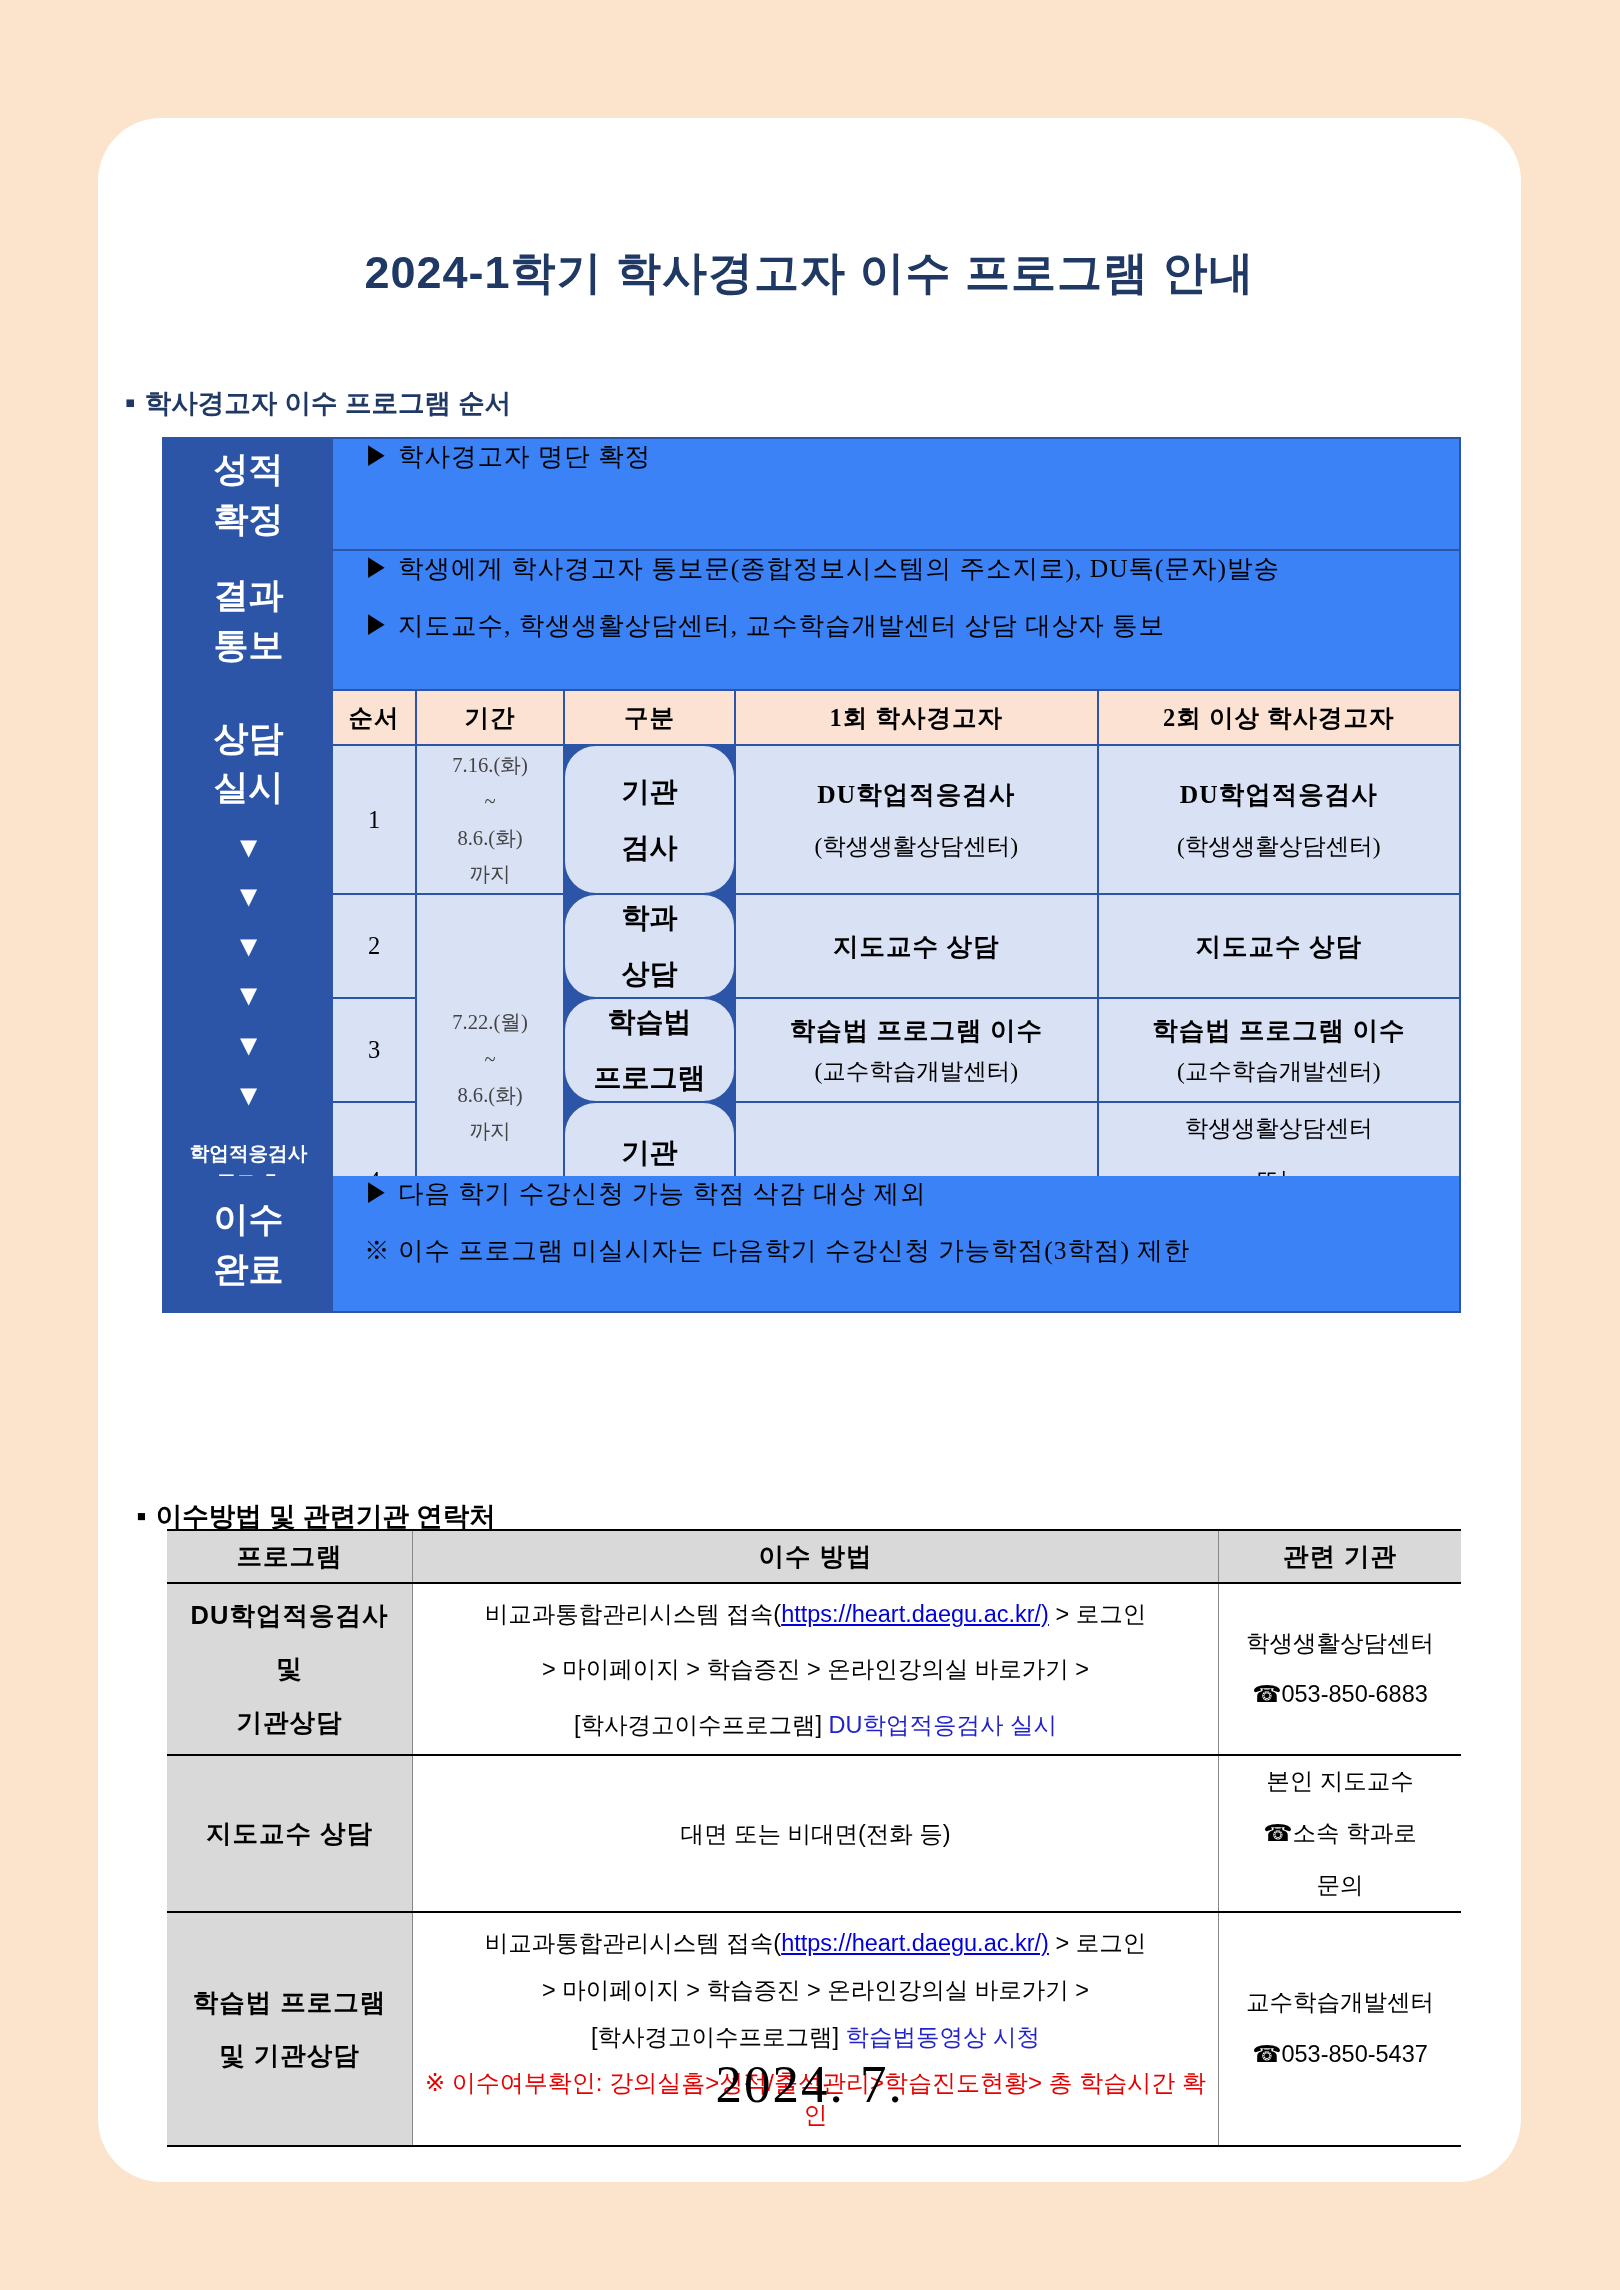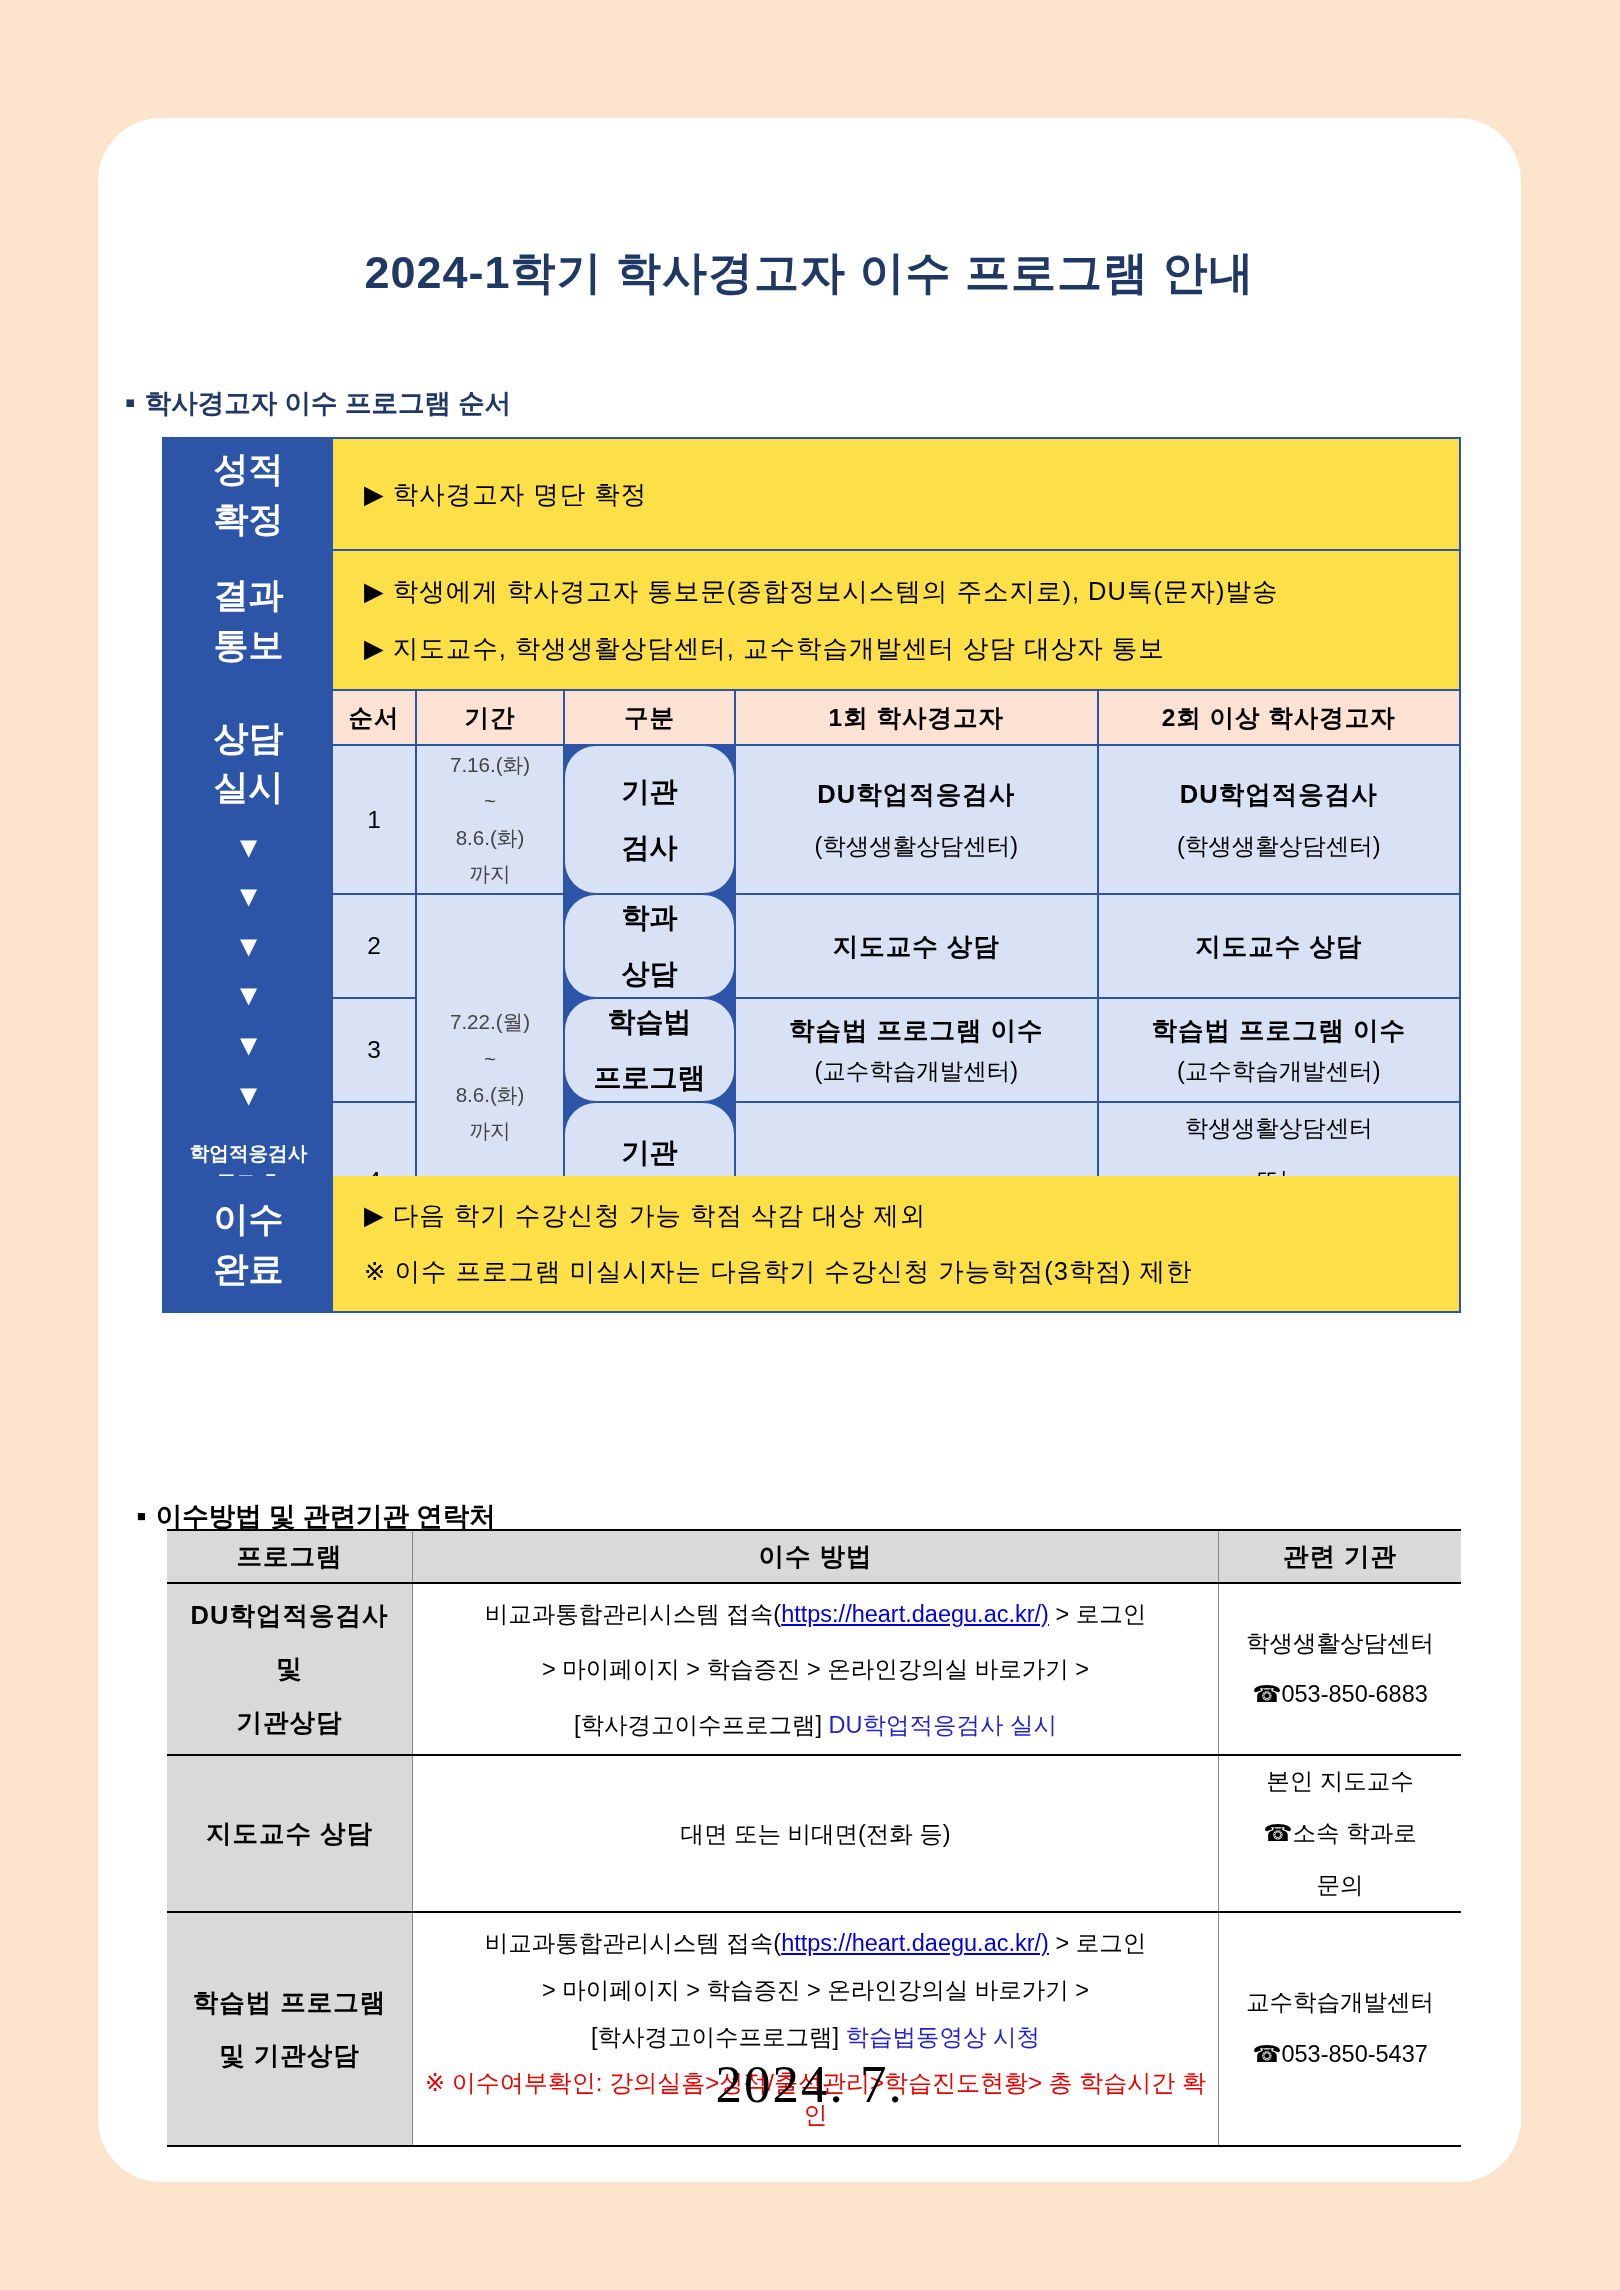--- a/index.html
+++ b/index.html
@@ -29,21 +29,21 @@
   .sec1{left:27.4px;top:267px;color:var(--title_navy);font-size:26.5px;}
   .sec2{left:39px;top:1380px;color:#000;font-size:26.5px;}
   .sec2 .sq{font-size:14.7px;}
 
   
   .flow-table{position:absolute;left:64px;top:319px;width:1299px;border:2.9px solid var(--accent_blue);background:#fff;}
   .flow-row{display:flex;}
   .flow-row + .flow-row{border-top:2.9px solid var(--accent_blue);}
   .flow-label{flex:0 0 169px;background:var(--accent_blue);color:#fff;display:flex;flex-direction:column;
     align-items:center;justify-content:center;font-weight:bold;font-size:35px;line-height:1.42;text-align:center;}
-  .flow-content{flex:1;display:flex;flex-direction:column;justify-content:center;background:#fde047;min-width:0;}
+  .flow-content{flex:1;display:flex;flex-direction:column;justify-content:flex-start;background:#3b82f6;min-width:0;font-family:Liberation Serif, serif;}
   .row-a{height:110px;}
   .row-b{height:140px;}
   .row-c{height:485px;}
   .row-d{height:137px;}
   .flow-item{font-size:25.5px;padding-left:31px;letter-spacing:1px;}
   .row-b .flow-item + .flow-item, .row-d .flow-item + .flow-item{margin-top:21.6px;}
 
   
   .counsel-side{justify-content:flex-start;padding:21.6px 0 13.7px 0;}
   .counsel-side .arrow{font-size:29px;line-height:1;margin-top:20.6px;font-weight:normal;}

